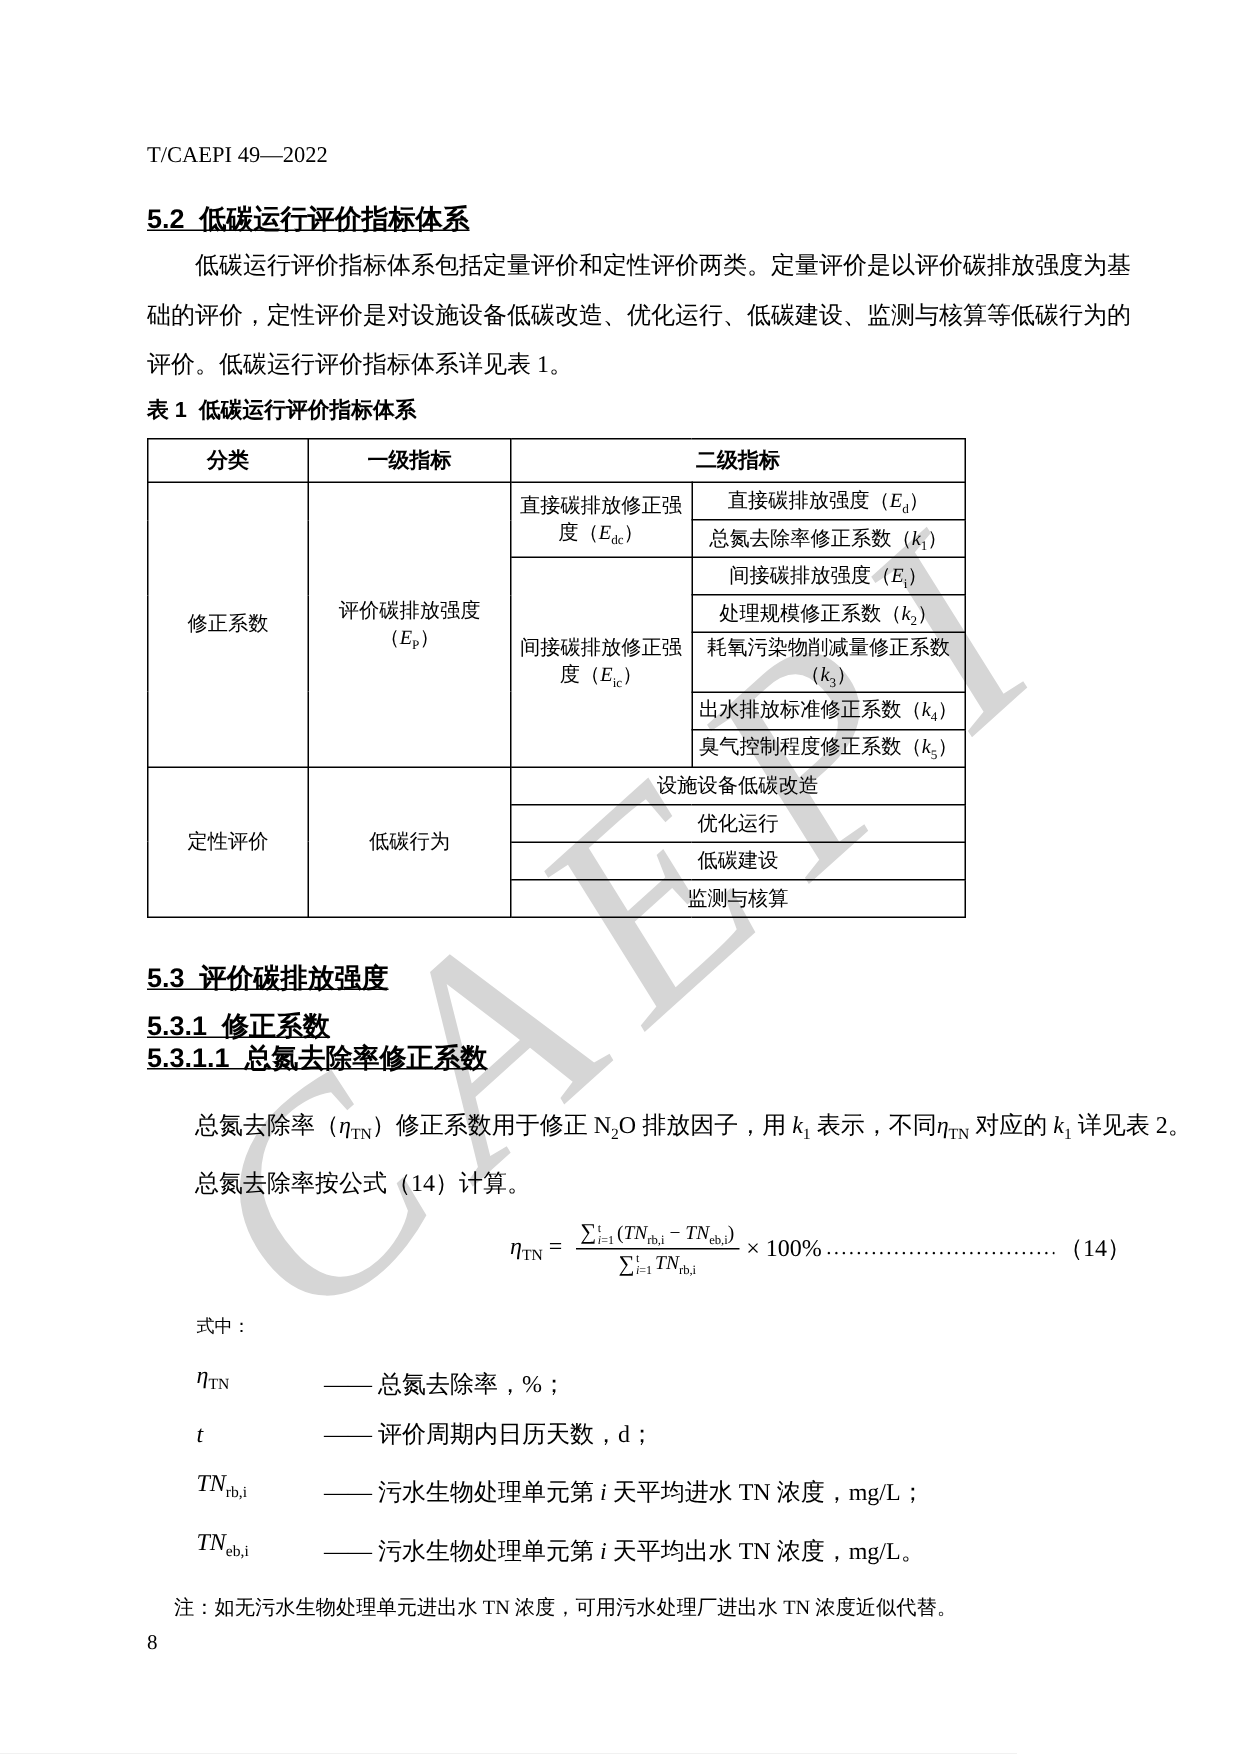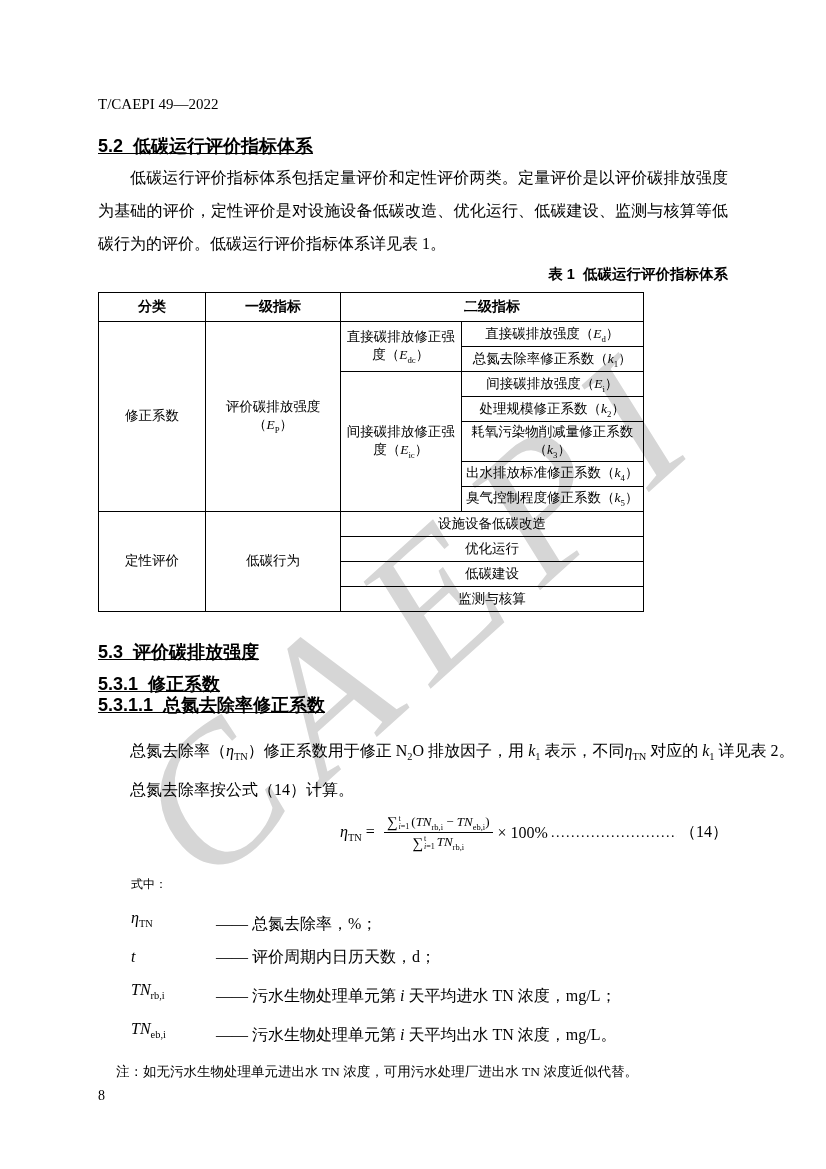--- a/index.html
+++ b/index.html
@@ -2,31 +2,31 @@
 <html><head>
 <meta charset="utf-8">
 <style>
   html,body{margin:0;padding:0;background:#e8e8e8;}
   .page{position:relative;width:826px;height:1169px;margin:0 auto;background:#ffffff;overflow:hidden;
         color:#000;font-family:"Liberation Serif","DejaVu Serif",serif;}
   .watermark{position:absolute;left:420px;top:612px;z-index:0;white-space:nowrap;
         transform:translate(-50%,-50%) rotate(-42deg);
         font-family:"Liberation Serif","DejaVu Serif",serif;font-style:italic;font-weight:400;
         font-size:190px;letter-spacing:30px;color:#d6d6d6;pointer-events:none;}
-  .content{position:relative;z-index:1;padding:94px 98px 0 98px;}
+  .content{position:relative;z-index:1;padding:94px 72px 0 98px;}
   .doc-number{font-size:15px;line-height:20px;}
   .heading{font-family:"Liberation Sans","DejaVu Sans",sans-serif;font-weight:700;
         font-size:18px;line-height:21px;margin:0;white-space:pre-wrap;text-decoration:underline;}
   .h52{margin-top:22px;}
   .h53{margin-top:30px;}
   .h531{margin-top:11px;}
   .h5311{}
   .body-para{margin:4px 0 0 0;font-size:16px;line-height:33px;text-align:justify;text-indent:32px;}
   .one-line{white-space:nowrap;text-align:left;}
-  .table-title{margin-top:3px;text-align:right;white-space:pre-wrap;
+  .table-title{margin-top:3px;text-align:left;white-space:pre-wrap;
         font-family:"Liberation Sans","DejaVu Sans",sans-serif;font-weight:700;font-size:14.5px;line-height:22px;}
   table.indicator{border-collapse:collapse;width:546px;margin-top:7px;font-size:13.5px;
         border:1.5px solid #000;}
   table.indicator th,table.indicator td{border:1px solid #000;text-align:center;vertical-align:middle;
         padding:1px 3px;background:transparent;}
   table.indicator th{font-family:"Liberation Sans","DejaVu Sans",sans-serif;font-weight:700;
         font-size:14px;height:26px;}
   table.indicator td{height:22px;font-weight:400;}
   i{font-style:italic;}
   sub{font-size:0.65em;font-style:normal;}

